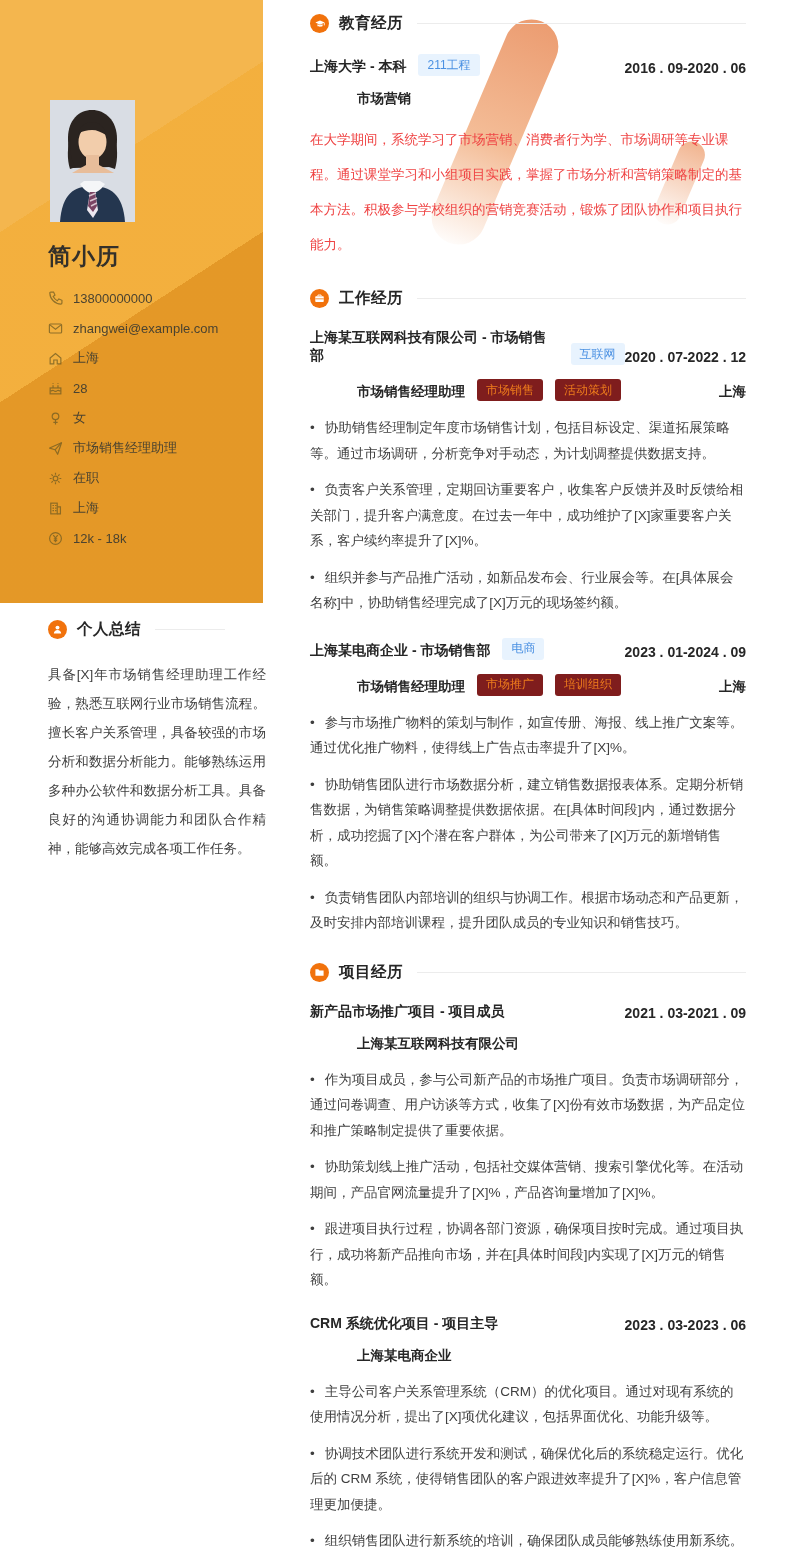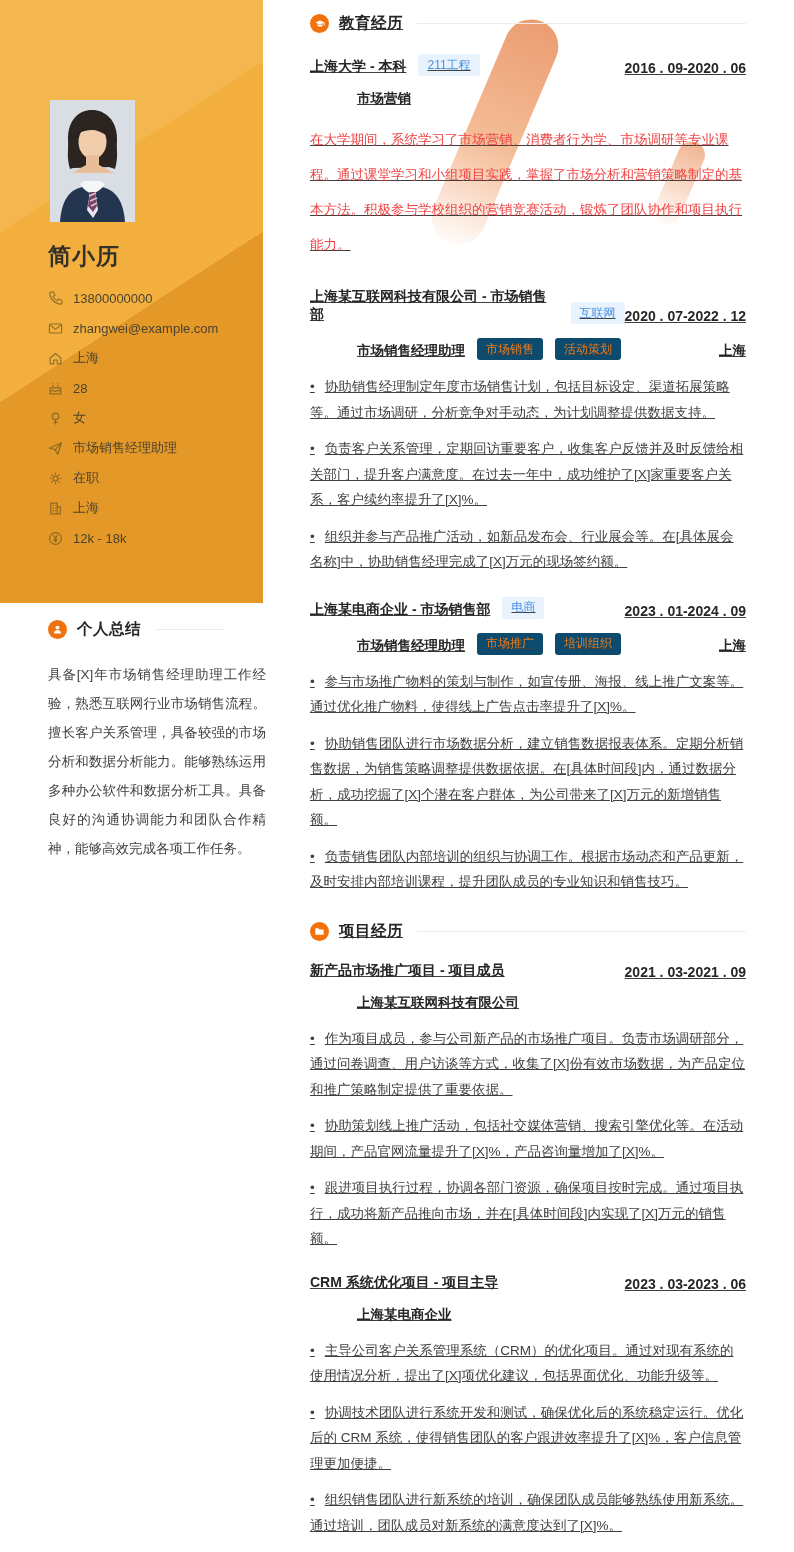--- a/index.html
+++ b/index.html
@@ -47,28 +47,28 @@
     background:linear-gradient(180deg,#EA9465 0%,#F3B78E 55%, rgba(248,211,186,0.08) 100%);
     opacity:.92;
   }
   .deco-small {
     left:666px; top:139px; width:27px; height:88px; transform:rotate(23deg);
     background:linear-gradient(180deg,#EFA77C 0%, rgba(247,209,183,0.08) 100%);
     opacity:.85;
   }
   
   .main { position:absolute; left:310px; top:0; width:436px; z-index:1; padding-top:13px; }
-  .section { margin-bottom:26px;text-decoration:underline; }
+  .section { margin-bottom:26px; }
   .entry-head { display:flex; align-items:flex-end; margin-bottom:14px; }
   .entry-title { font-size:14px; font-weight:bold; color:#262626; }
   .entry-date { font-size:14px; font-weight:bold; color:#262626; margin-left:auto; white-space:nowrap; }
   .entry-loc { font-size:13.5px; font-weight:bold; color:#262626; margin-left:auto; }
   .tag { font-size:12px; padding:2.5px 9px; border-radius:3px; margin-left:12px; white-space:nowrap; }
   .tag-blue { background:#E8F3FE; color:#4A90E2; }
-  .tag-orange { background:#0c4a6e; color:#ED7B1C; }
+  .tag-orange { background:#7f1d1d; color:#ED7B1C; }
   .sub-bold { font-size:13.5px; font-weight:bold; color:#262626;margin-left:47px; }
   .para { font-size:13.5px; line-height:35px; color:#ef4444; }
   .bullet { font-size:13.5px; line-height:25.5px; color:#3f3f3f; margin-bottom:11px; }
   .bullet .dot { margin-right:10px; }
   .bullets { margin-top:2px; }
   .job { margin-bottom:22px; }
 </style>
 </head>
 <body>
 
@@ -191,20 +191,31 @@
       <span class="tag tag-blue">211工程</span>
       <span class="entry-date">2016 . 09-2020 . 06</span>
     </div>
     <div class="entry-head">
       <span class="sub-bold">市场营销</span>
     </div>
     <p class="para">在大学期间，系统学习了市场营销、消费者行为学、市场调研等专业课程。通过课堂学习和小组项目实践，掌握了市场分析和营销策略制定的基本方法。积极参与学校组织的营销竞赛活动，锻炼了团队协作和项目执行能力。</p>
   </div>
 
   <div class="section">
+    <div class="section-header">
+      <span class="sec-icon">
+        <svg width="11" height="11" viewBox="0 0 14 14">
+            <rect x="1.6" y="4.2" width="10.8" height="7.2" rx="1" fill="#fff"></rect>
+            <path d="M5 4V2.6h4V4" fill="none" stroke="#fff" stroke-width="1.2"></path>
+            <path d="M1.6 7.4h10.8" stroke="#F1720C" stroke-width="1"></path>
+          </svg>
+      </span>
+      <span class="sec-title">工作经历</span>
+      <span class="divider"></span>
+    </div>
 
     <div class="job">
       <div class="entry-head">
         <span class="entry-title">上海某互联网科技有限公司 - 市场销售部</span>
         <span class="tag tag-blue">互联网</span>
         <span class="entry-date">2020 . 07-2022 . 12</span>
       </div>
       <div class="entry-head">
         <span class="sub-bold">市场销售经理助理</span>
         <span class="tag tag-orange">市场销售</span>

